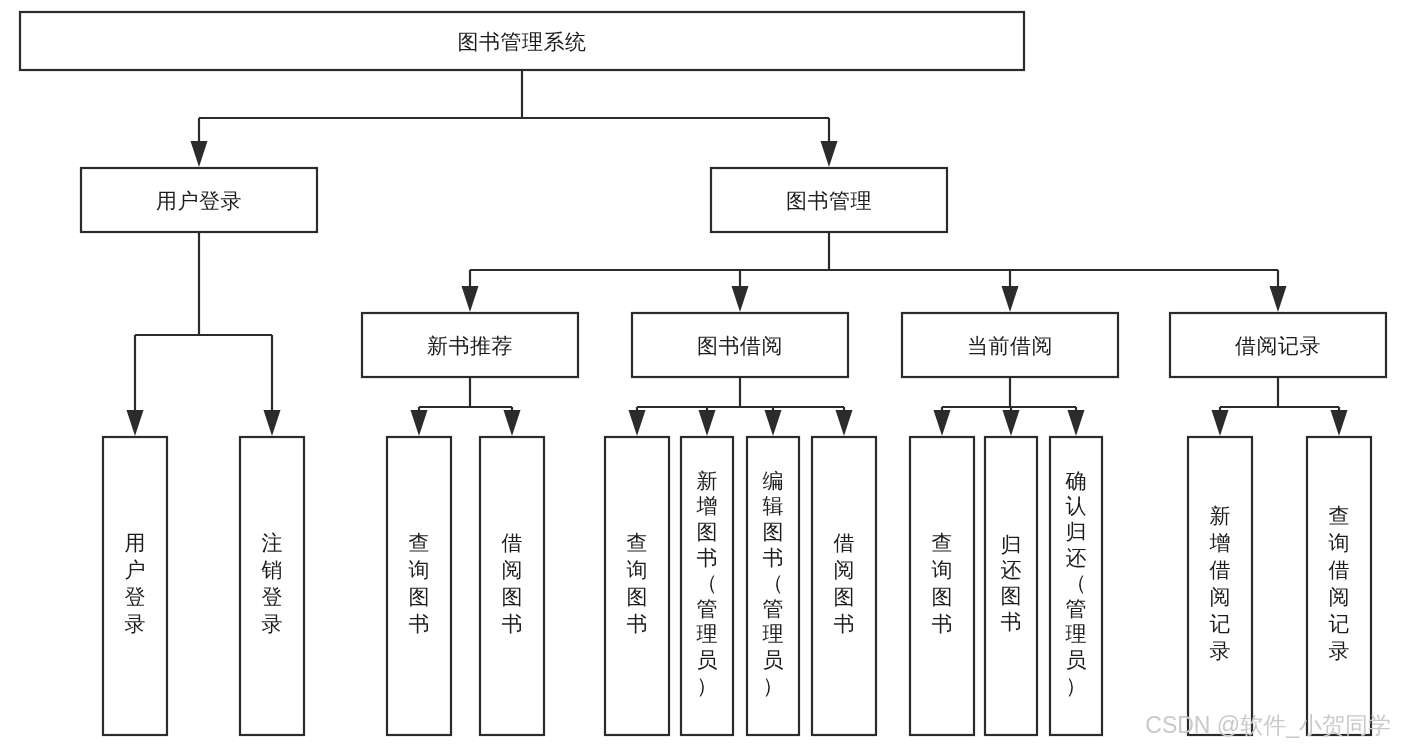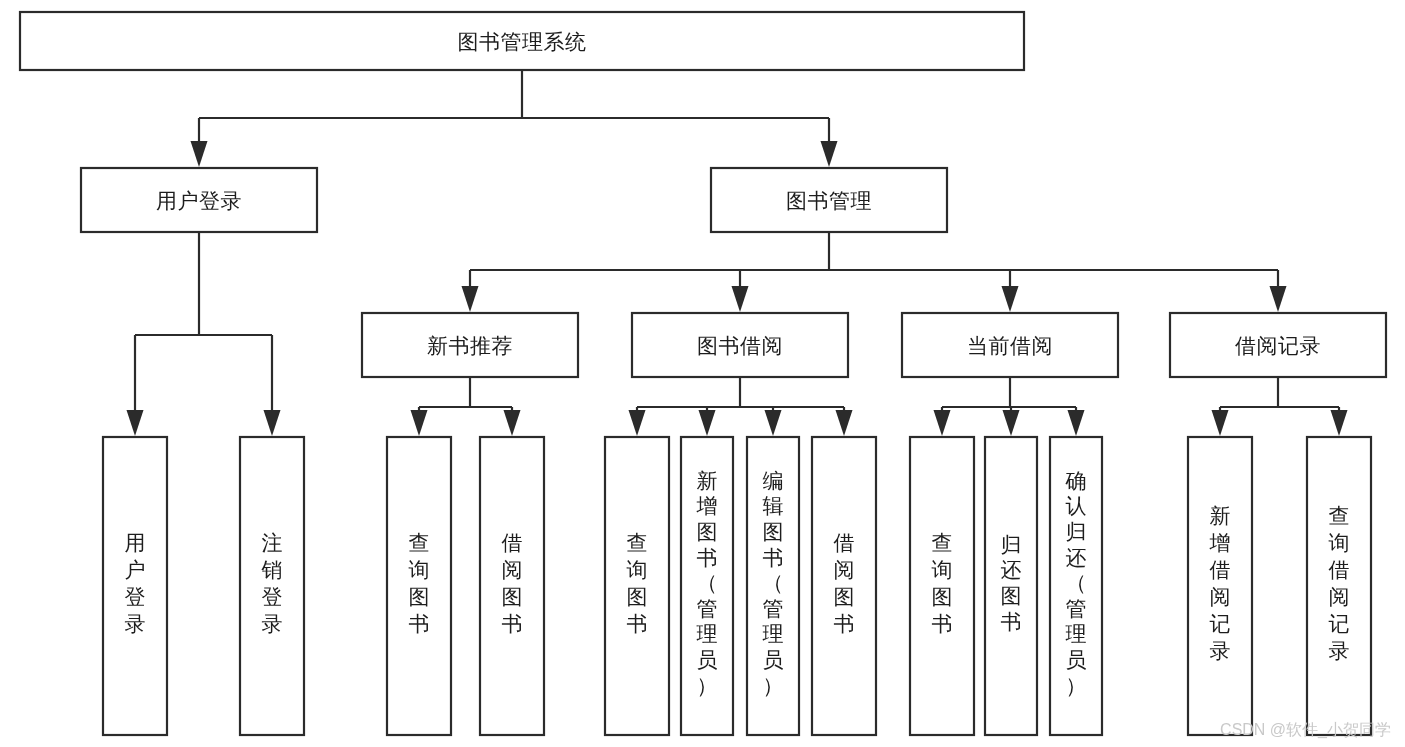--- a/index.html
+++ b/index.html
@@ -51,21 +51,21 @@
   }
   .arrow-head {
     fill: #2b2b2b;
     stroke: none;
   }
   .watermark-text {
     position: absolute;
     right: 8px;
     bottom: 6px;
     color: #c9c9c9;
-    font-size: 16px;
+    font-size: 23px;
     font-family: "Liberation Sans", "DejaVu Sans", sans-serif;
     white-space: nowrap;
     user-select: none;
     pointer-events: none;
   }
 </style>
 </head>
 <body>
 
 <div id="diagram-root">

